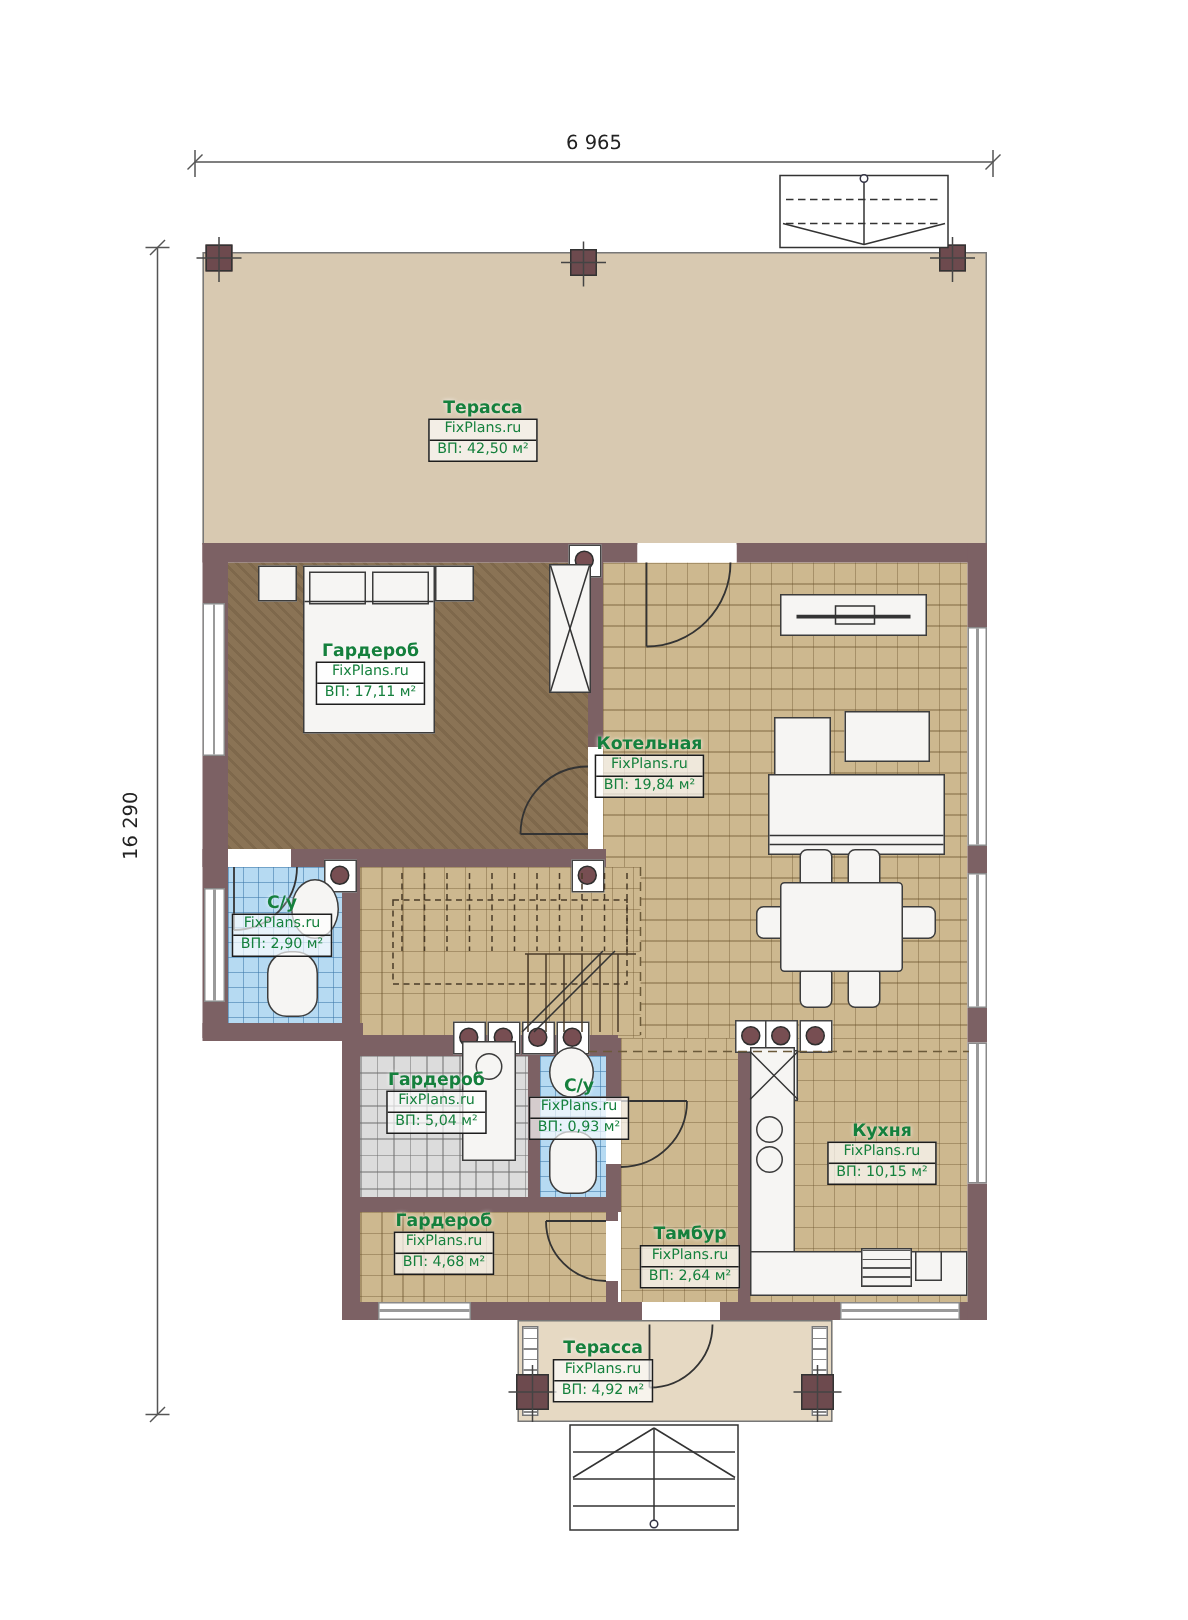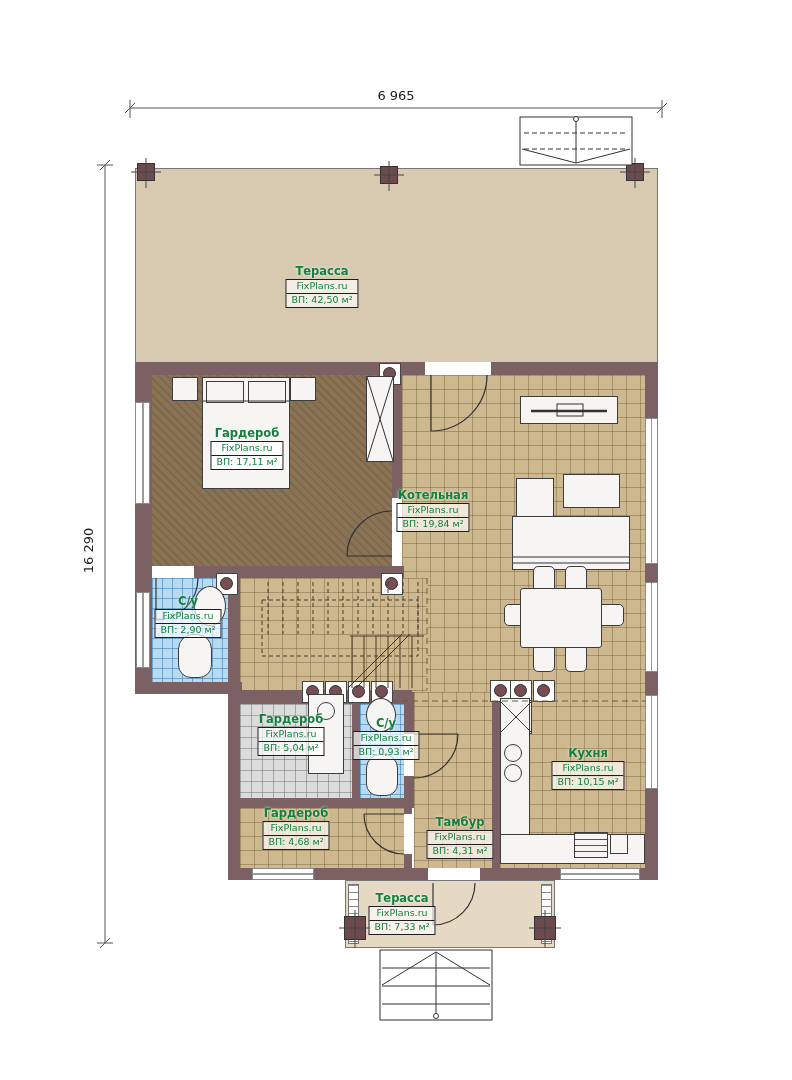--- a/index.html
+++ b/index.html
@@ -316,41 +316,41 @@
     <div class="rname">С/у</div>
     <div class="rbox">
       <div class="rrow">FixPlans.ru</div>
       <div class="rrow">ВП: 0,93 м²</div>
     </div>
   </div>
   <div class="rlabel" style="left:460px;top:768px;margin-top:47px;">
     <div class="rname">Тамбур</div>
     <div class="rbox">
       <div class="rrow">FixPlans.ru</div>
-      <div class="rrow">ВП: 4,31 м²</div>
+      <div class="rrow">ВП: 2,64 м²</div>
     </div>
   </div>
   <div class="rlabel" style="left:588px;top:746px;">
     <div class="rname">Кухня</div>
     <div class="rbox">
       <div class="rrow">FixPlans.ru</div>
       <div class="rrow">ВП: 10,15 м²</div>
     </div>
   </div>
   <div class="rlabel" style="left:296px;top:806px;">
     <div class="rname">Гардероб</div>
     <div class="rbox">
       <div class="rrow">FixPlans.ru</div>
       <div class="rrow">ВП: 4,68 м²</div>
     </div>
   </div>
   <div class="rlabel" style="left:402px;top:891px;">
     <div class="rname">Терасса</div>
     <div class="rbox">
       <div class="rrow">FixPlans.ru</div>
-      <div class="rrow">ВП: 7,33 м²</div>
+      <div class="rrow">ВП: 4,92 м²</div>
     </div>
   </div>
 
   <div class="dim" style="left:396px;top:88px;transform:translateX(-50%);">6 965</div>
   <div class="dim" style="left:48px;top:543px;width:80px;text-align:center;transform:rotate(-90deg);">16 290</div>
 
 </div>
 
 </body></html>

